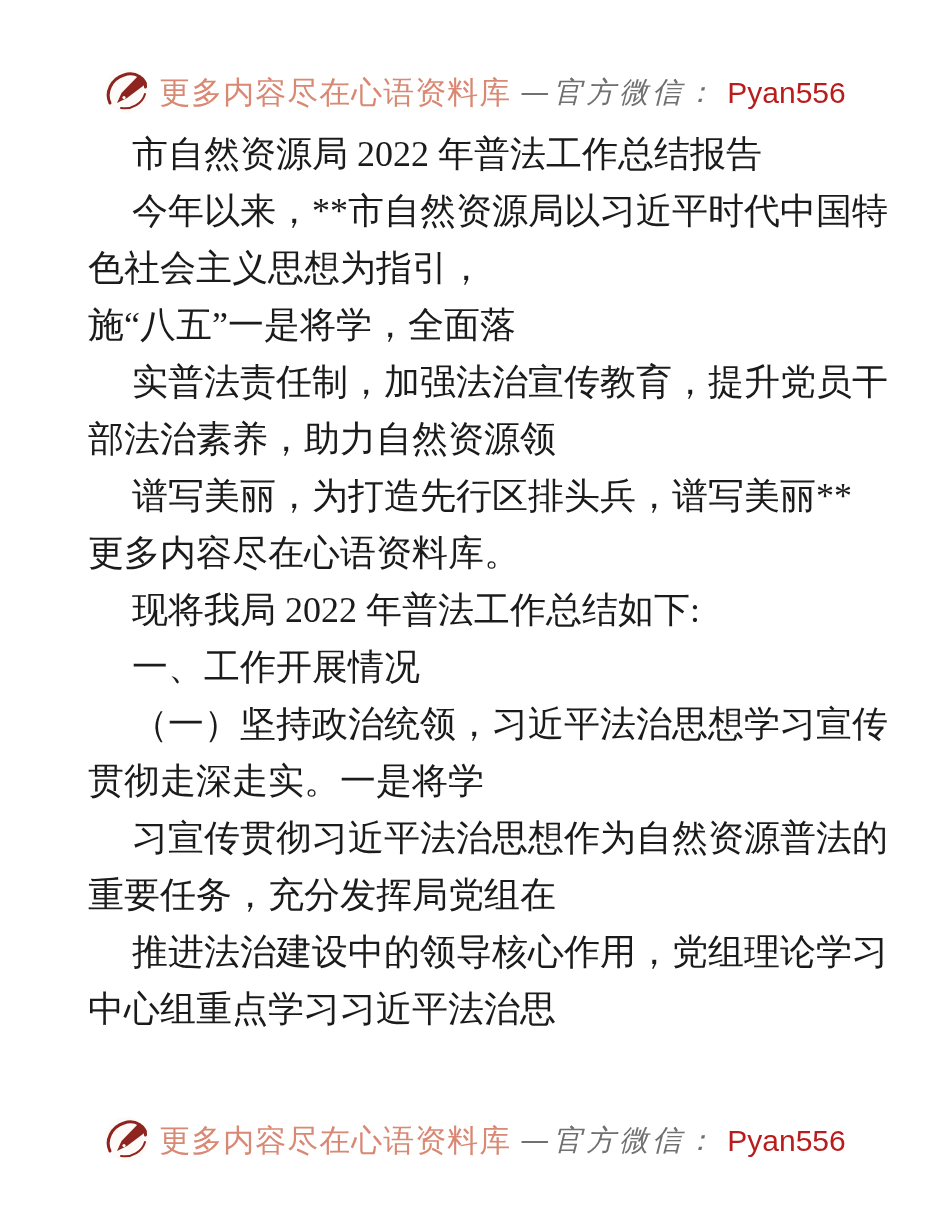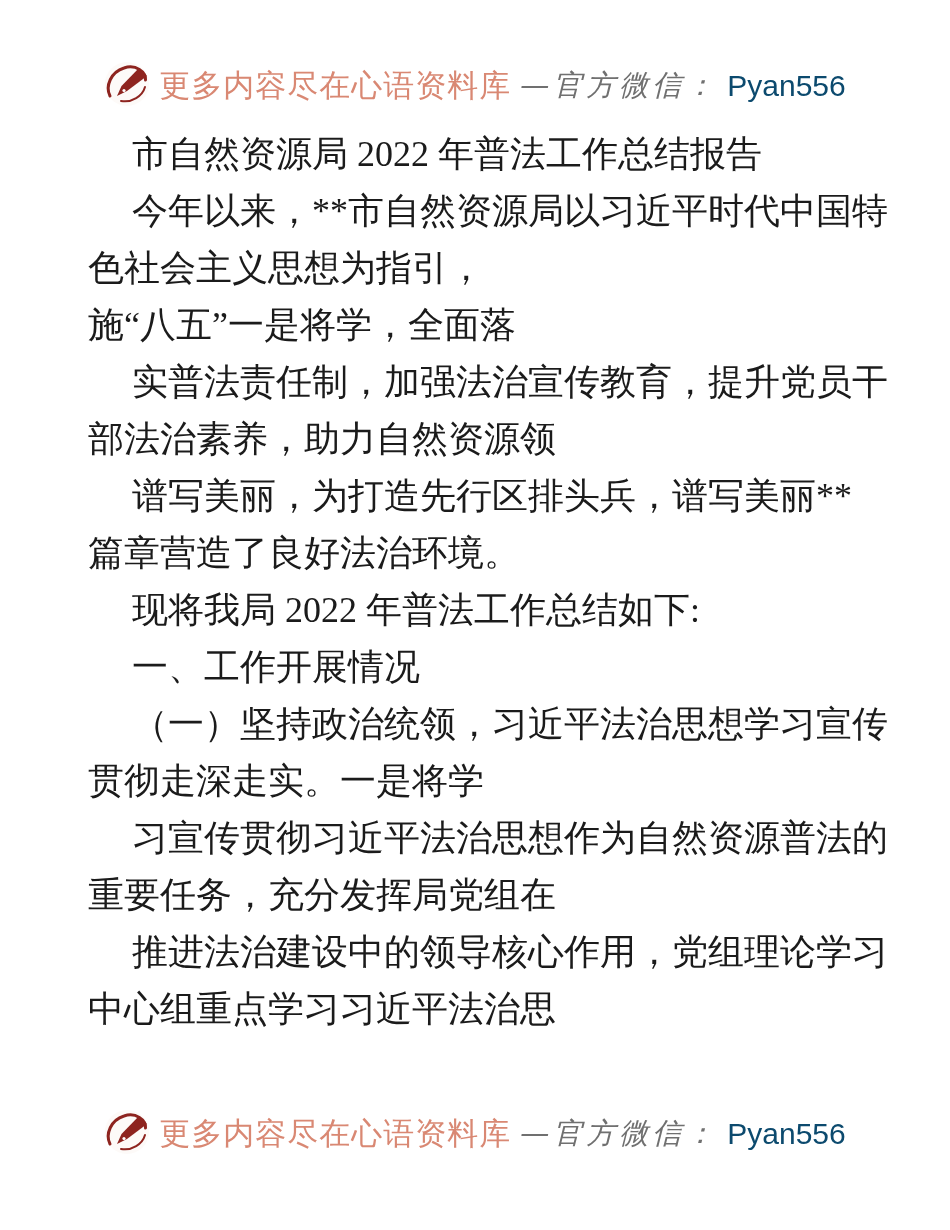--- a/index.html
+++ b/index.html
@@ -16,40 +16,41 @@
   .watermark {
     position: absolute;
     left: 0;
     width: 950px;
     height: 48px;
     display: flex;
     align-items: center;
     justify-content: center;
     gap: 9px;
     white-space: nowrap;
+    margin-top: 7px;
   }
   .wm-header { top: 62px; }
   .wm-footer { top: 1110px; }
   .wm-logo { flex: 0 0 auto; display: block; }
   .wm-brand {
     font-size: 31px;
     color: #d98873;
     letter-spacing: 1px;
     font-family: "Liberation Serif", "DejaVu Serif", serif;
   }
   .wm-label {
     font-size: 29px;
     color: #707070;
     font-style: italic;
     letter-spacing: 4px;
     font-family: "DejaVu Serif", serif;
   }
   .wm-id {
     font-size: 30px;
-    color: #0c4a6e;
+    color: #b91c1c;
     font-style: normal;
     font-family: "Liberation Sans", "DejaVu Sans", sans-serif;
   }
 
   
   .doc {
     position: absolute;
     left: 88px;
     top: 126px;
     width: 774px;
@@ -82,21 +83,21 @@
 </div>
 
 <div class="doc">
   <div class="ln ind">市自然资源局 2022 年普法工作总结报告</div>
   <div class="ln ind">今年以来，**市自然资源局以习近平时代中国特</div>
   <div class="ln">色社会主义思想为指引，</div>
   <div class="ln">施“八五”一是将学，全面落</div>
   <div class="ln ind">实普法责任制，加强法治宣传教育，提升党员干</div>
   <div class="ln">部法治素养，助力自然资源领</div>
   <div class="ln ind">谱写美丽，为打造先行区排头兵，谱写美丽**</div>
-  <div class="ln">篇章营造了良好法治环境。</div>
+  <div class="ln">更多内容尽在心语资料库。</div>
   <div class="ln ind">现将我局 2022 年普法工作总结如下:</div>
   <div class="ln ind">一、工作开展情况</div>
   <div class="ln ind">（一）坚持政治统领，习近平法治思想学习宣传</div>
   <div class="ln">贯彻走深走实。一是将学</div>
   <div class="ln ind">习宣传贯彻习近平法治思想作为自然资源普法的</div>
   <div class="ln">重要任务，充分发挥局党组在</div>
   <div class="ln ind">推进法治建设中的领导核心作用，党组理论学习</div>
   <div class="ln">中心组重点学习习近平法治思</div>
 </div>
 

